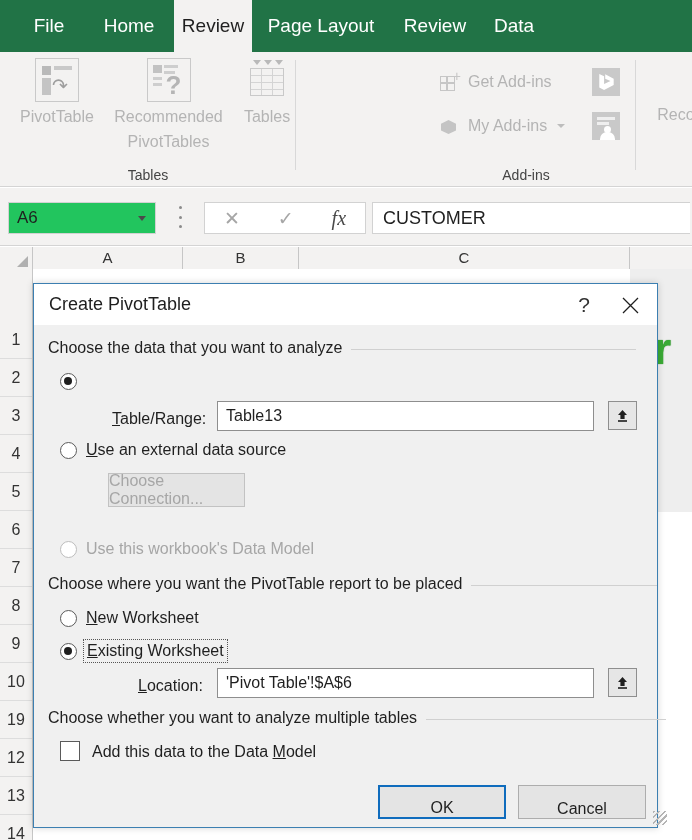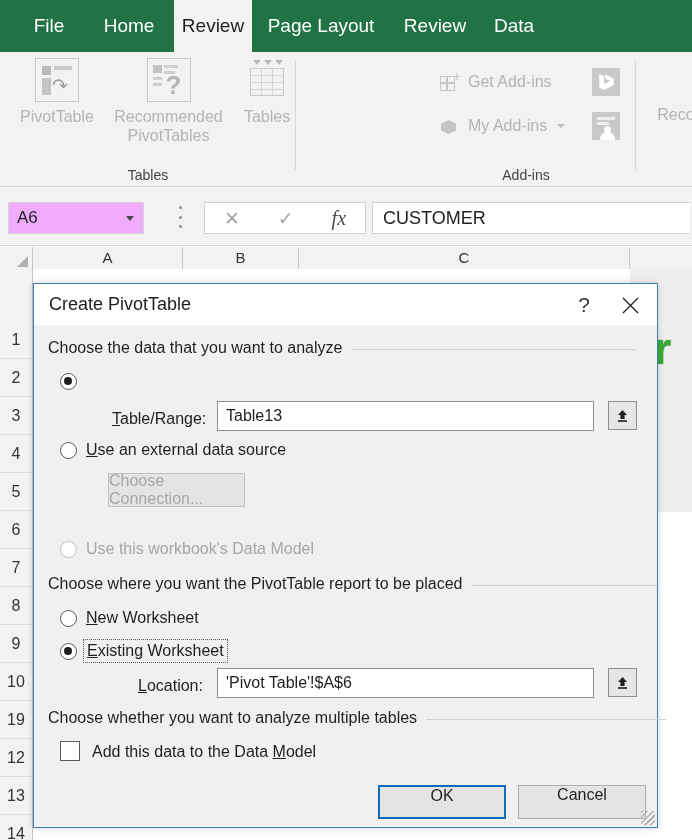--- a/index.html
+++ b/index.html
@@ -100,21 +100,21 @@
   .sq-ico .pers-b2{position:absolute;left:5px;top:10px;width:12px;height:3px;background:#efefef;}
   .sq-ico .pers-h{position:absolute;left:12px;top:14px;width:7px;height:7px;border-radius:50%;background:#fff;}
   .sq-ico .pers-body{position:absolute;left:8px;top:20px;width:15px;height:8px;border-radius:7px 7px 0 0;background:#fff;}
 
   
   .fbar{
     position:absolute;left:0;top:188px;width:692px;height:58px;background:#f3f2f1;
     border-bottom:1px solid #d4d4d4;box-sizing:border-box;
   }
   .namebox{
-    position:absolute;left:8px;top:14px;width:136px;height:32px;background:#f0abfc;
+    position:absolute;left:8px;top:14px;width:148px;height:32px;background:#22c55e;
     border:1px solid #d2d2d2;box-sizing:border-box;display:flex;align-items:center;
     padding:0 8px;font-size:17px;color:#1f1f1f;
   }
   .namebox .nb-caret{
     position:absolute;right:9px;top:13px;width:0;height:0;
     border-left:4px solid transparent;border-right:4px solid transparent;border-top:5px solid #4a4a4a;
   }
   .dots{position:absolute;left:178px;top:18px;width:4px;height:22px;
     display:flex;flex-direction:column;justify-content:space-between;align-items:center;}
   .dots i{width:3px;height:3px;background:#8b8b8b;border-radius:50%;display:block;}
@@ -162,21 +162,21 @@
   .dlg-title .ttxt{margin-left:15px;font-size:18px;color:#1f1f1f;}
   .dlg-help{
     position:absolute;right:60px;top:8px;width:26px;height:26px;display:flex;
     align-items:center;justify-content:center;font-size:21px;color:#333;cursor:pointer;
   }
   .dlg-close{
     position:absolute;right:10px;top:8px;width:34px;height:26px;display:flex;
     align-items:center;justify-content:center;cursor:pointer;
   }
   .dlg-close svg{display:block;}
-  .dlg-body{position:absolute;left:0;top:41px;width:623px;height:502px;}
+  .dlg-body{position:absolute;left:0;top:41px;width:623px;height:502px;padding-left:12px;}
 
   .sect{position:absolute;left:14px;font-size:16px;color:#1f1f1f;white-space:nowrap;}
   .sect .line{
     position:absolute;top:10px;height:1px;background:#d0d0d0;left:100%;margin-left:9px;
   }
 
   .radio{position:absolute;display:flex;align-items:center;cursor:pointer;}
   .rbtn{
     width:17px;height:17px;border-radius:50%;border:1.4px solid #5a5a5a;background:#fff;
     box-sizing:border-box;position:relative;flex:none;
@@ -203,21 +203,21 @@
   .btn-dis{
     position:absolute;background:#e4e4e4;border:1px solid #c2c2c2;box-sizing:border-box;
     display:flex;align-items:center;justify-content:center;font-size:16px;color:#a6a6a6;
   }
   .cbx{
     position:absolute;width:20px;height:20px;background:#fff;border:1.4px solid #5a5a5a;
     box-sizing:border-box;cursor:pointer;
   }
   .btn{
     position:absolute;height:34px;background:#e4e4e4;border:1px solid #adadad;box-sizing:border-box;
-    display:flex;align-items:flex-start;justify-content:center;font-size:16px;color:#1f1f1f;cursor:pointer;
+    display:flex;align-items:flex-end;justify-content:center;font-size:16px;color:#1f1f1f;cursor:pointer;
   }
   .btn.primary{border:2px solid #0f6cbd;}
   .grip{
     position:absolute;right:2px;bottom:2px;width:14px;height:14px;
     background:repeating-linear-gradient(135deg,#b4b4b4 0 1.5px,transparent 1.5px 4px);
   }
 </style>
 </head>
 <body>
 
@@ -260,21 +260,21 @@
       <div class="bigbtn" style="left:106px;width:125px">
         <div class="icobox framed">
           <div class="rp-a"></div>
             <div class="rp-b"></div>
             <div class="rp-c"></div>
           <div class="rp-d"></div>
             <div class="rp-e"></div>
             <div class="rp-q">?</div>
         </div>
         <div class="cap dim">Recommended</div>
-        <div class="cap dim" style="margin-top:0">PivotTables</div>
+        <div class="cap dim" style="margin-top:6px">PivotTables</div>
       </div>
 
       <div class="bigbtn" style="left:238px;width:58px">
         <div class="icobox">
           <div class="tb-tri" style="left:8px"></div>
           <div class="tb-tri" style="left:19px"></div>
           <div class="tb-tri" style="left:30px"></div>
           <div class="tb-grid">
             <div style="left:0;top:6px;width:100%;height:1px"></div>
             <div style="left:0;top:13px;width:100%;height:1px"></div>

